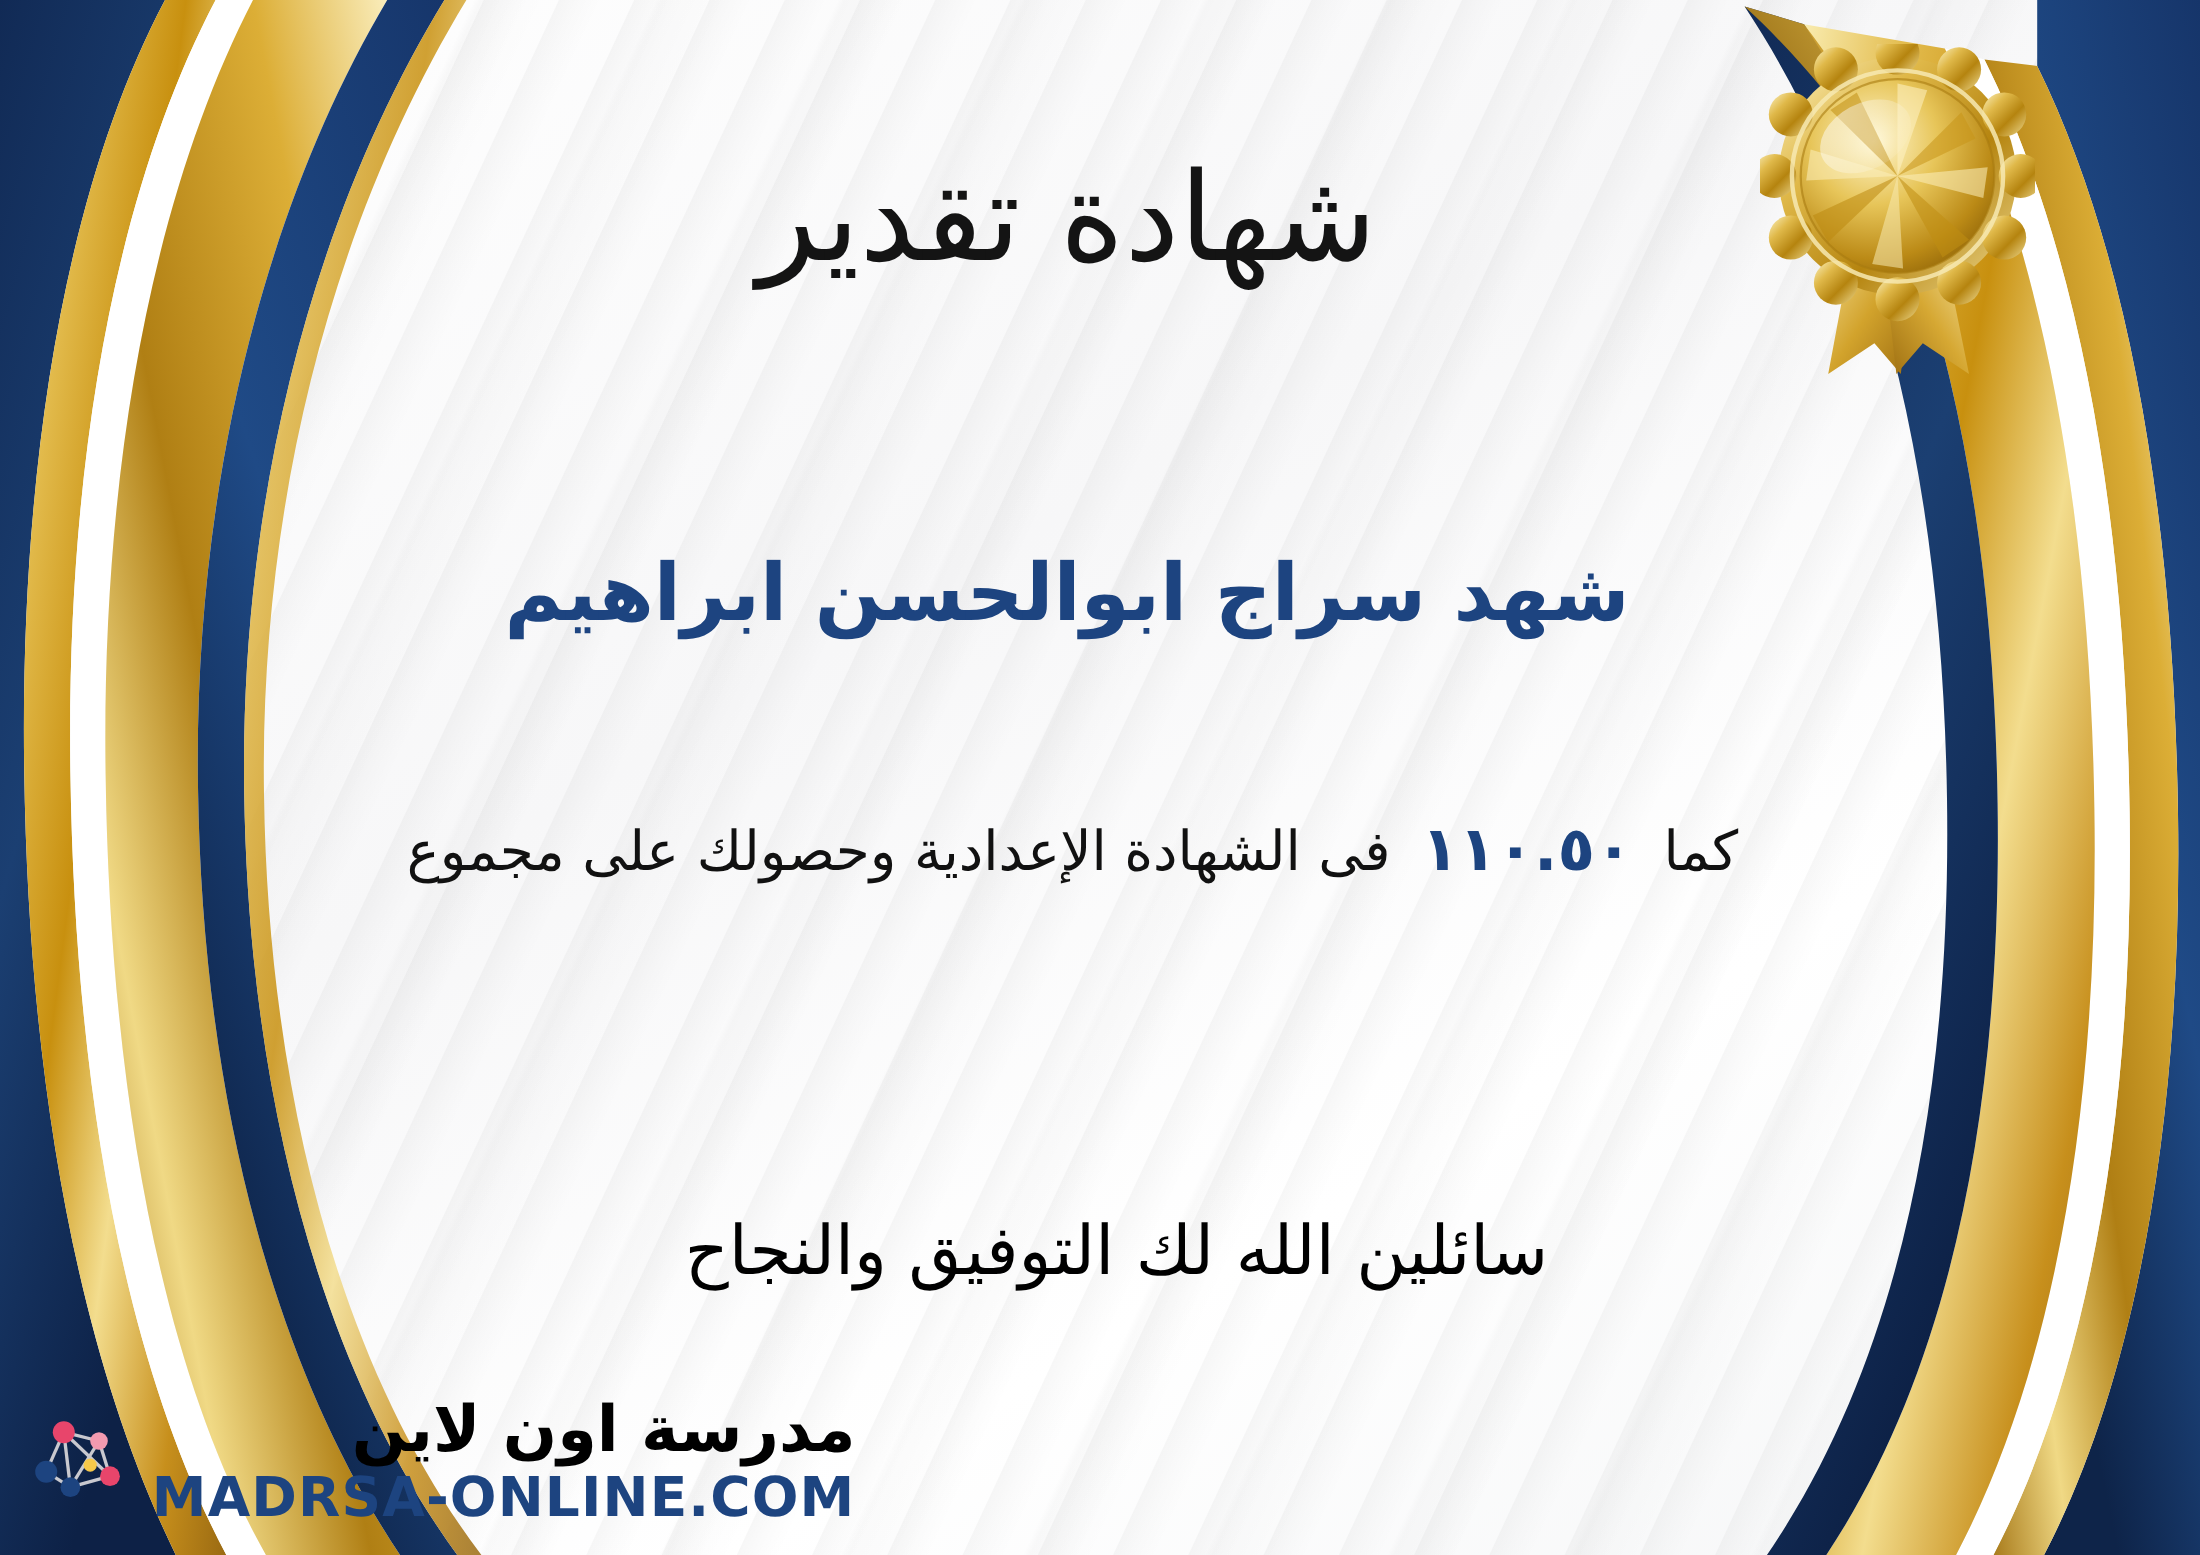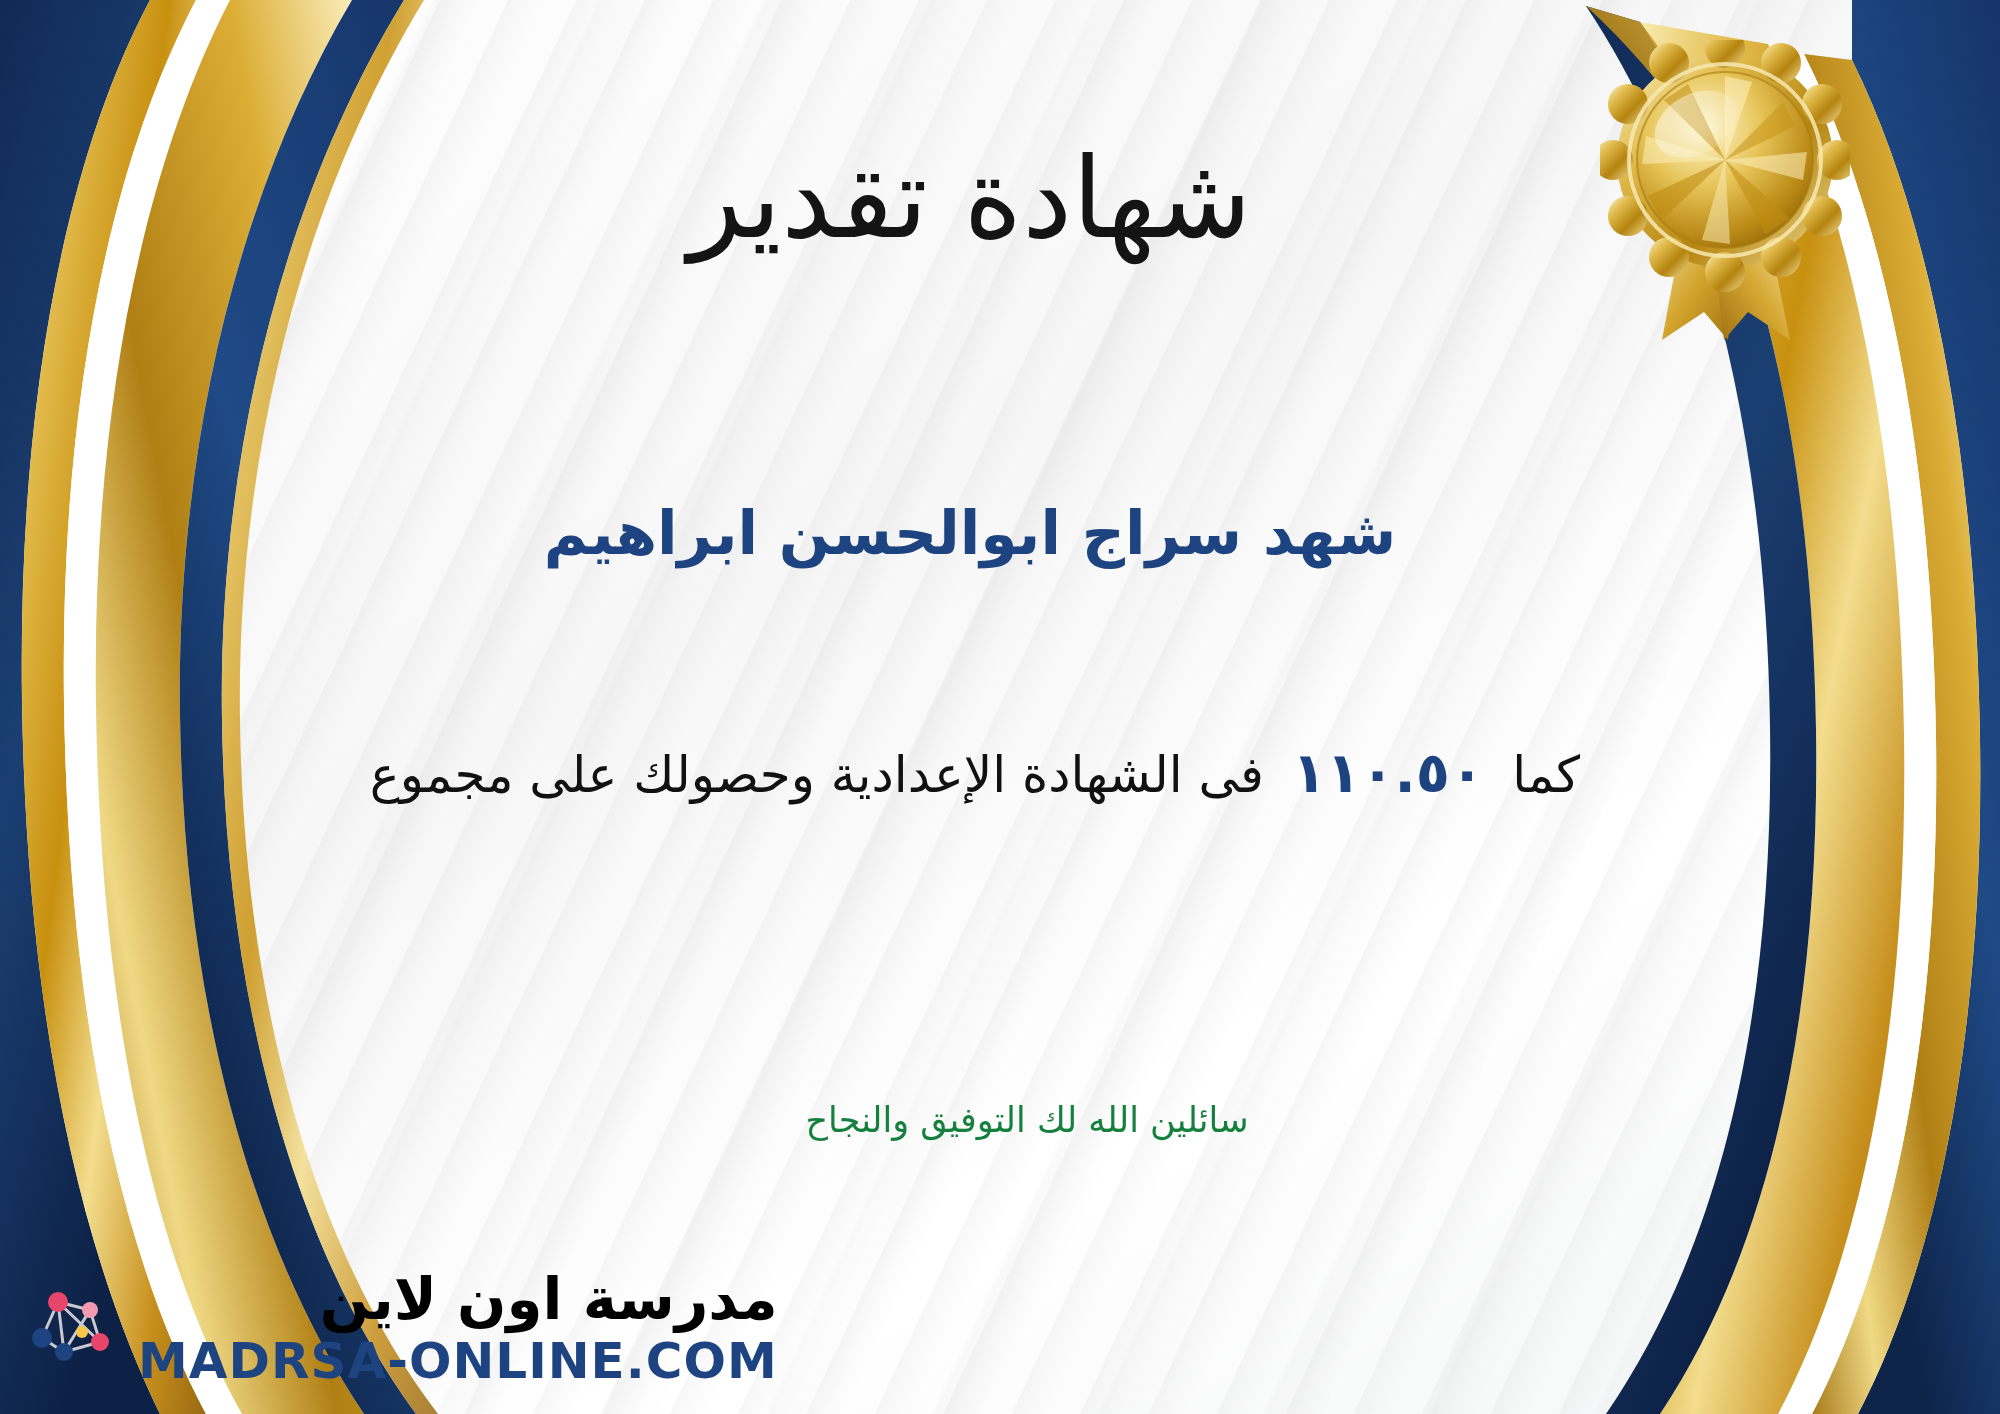--- a/index.html
+++ b/index.html
@@ -63,21 +63,21 @@
     font-size:112px;
     line-height:1.05;
     font-weight:400;
     color:#141414;
     letter-spacing:1px;
   }
   .recipient{
     position:absolute;
     top:500px;left:0;width:1720px;
     text-align:center;
-    font-size:60px;
+    font-size:72px;
     line-height:1.1;
     font-weight:700;
     color:#1d4480;
   }
   .body-lines{
     position:absolute;
     top:725px;left:-40px;width:1810px;
     text-align:center;
     font-size:50px;
     line-height:96px;
@@ -87,24 +87,24 @@
   .body-line{white-space:nowrap;}
   .grade{
     color:#1d4480;
     font-weight:700;
     font-size:56px;
     padding:0 28px;
     letter-spacing:2px;
   }
   .closing{
     position:absolute;
-    top:1100px;left:12px;width:1810px;
-    text-align:center;
-    font-size:35px;
-    color:#15803d;
+    top:1100px;left:0;width:1810px;
+    text-align:center;
+    font-size:62px;
+    color:#000000;
   }
 
   
   .brand{
     position:absolute;
     left:28px;bottom:28px;
     display:flex;align-items:center;
     direction:rtl;
     gap:14px;
   }

